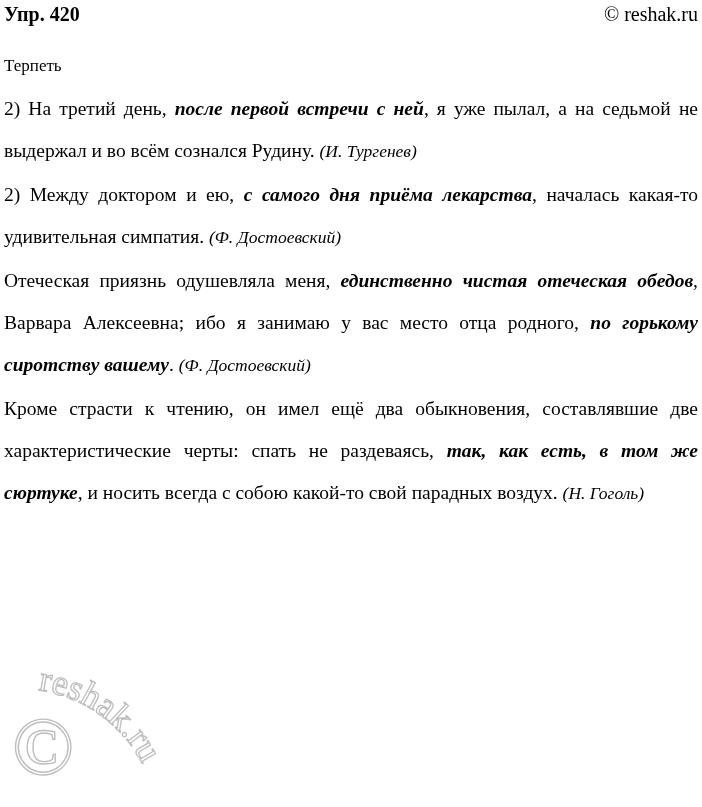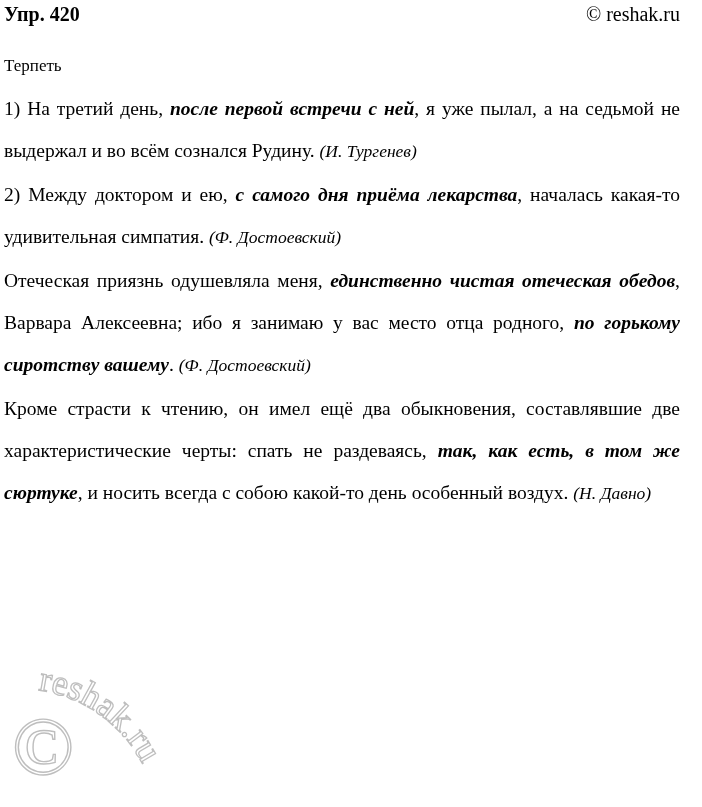--- a/index.html
+++ b/index.html
@@ -9,21 +9,21 @@
   }
   .page {
     position: relative;
     width: 702px;
     height: 807px;
     overflow: hidden;
     background: #ffffff;
     color: #000000;
     font-family: "Liberation Serif", serif;
     box-sizing: border-box;
-    padding: 2px 22px 0 4px;
+    padding: 2px 4px 0 4px;
   }
   .header-row {
     display: flex;
     justify-content: space-between;
     align-items: baseline;
     line-height: 24px;
   }
   .exercise-label {
     font-weight: bold;
     font-size: 20px;
@@ -68,24 +68,24 @@
 <div class="page">
 
   <div class="header-row">
     <span class="exercise-label">Упр. 420</span>
     <span class="copyright-label">© reshak.ru</span>
   </div>
 
   <div class="subtitle">Терпеть</div>
 
   <div class="paragraphs" id="paragraphs">
-      <p><span class="seg-normal">1) На третий день, </span><span class="seg-bold-italic">после первой встречи с ней</span><span class="seg-normal">, я уже пылал, а на седьмой не выдержал и во всём сознался Рудину. </span><span class="seg-attribution">(И. Тургенев)</span></p>
+      <p><span class="seg-normal">2) На третий день, </span><span class="seg-bold-italic">после первой встречи с ней</span><span class="seg-normal">, я уже пылал, а на седьмой не выдержал и во всём сознался Рудину. </span><span class="seg-attribution">(И. Тургенев)</span></p>
       <p><span class="seg-normal">2) Между доктором и ею, </span><span class="seg-bold-italic">с самого дня приёма лекарства</span><span class="seg-normal">, началась какая-то удивительная симпатия. </span><span class="seg-attribution">(Ф. Достоевский)</span></p>
       <p><span class="seg-normal">Отеческая приязнь одушевляла меня, </span><span class="seg-bold-italic">единственно чистая отеческая обедов</span><span class="seg-normal">, Варвара Алексеевна; ибо я занимаю у вас место отца родного, </span><span class="seg-bold-italic">по горькому сиротству вашему</span><span class="seg-normal">. </span><span class="seg-attribution">(Ф. Достоевский)</span></p>
-      <p><span class="seg-normal">Кроме страсти к чтению, он имел ещё два обыкновения, составлявшие две характеристические черты: спать не раздеваясь, </span><span class="seg-bold-italic">так, как есть, в том же сюртуке</span><span class="seg-normal">, и носить всегда с собою какой-то день особенный воздух. </span><span class="seg-attribution">(Н. Давно)</span></p>
+      <p><span class="seg-normal">Кроме страсти к чтению, он имел ещё два обыкновения, составлявшие две характеристические черты: спать не раздеваясь, </span><span class="seg-bold-italic">так, как есть, в том же сюртуке</span><span class="seg-normal">, и носить всегда с собою какой-то свой парадных воздух. </span><span class="seg-attribution">(Н. Гоголь)</span></p>
     </div>
 
   <svg class="watermark" viewBox="0 0 180 175" xmlns="http://www.w3.org/2000/svg">
     <defs>
       <path id="wm-arc" d="M 30 52 A 138 138 0 0 1 150 168" fill="none"></path>
     </defs>
     <g>
       <text id="wm-symbol" x="6" y="136" font-family="Liberation Serif, serif" font-size="82" fill="#ffffff" fill-opacity="0.55" stroke="#a9a9a9" stroke-width="1.4">©</text>
     </g>
     <g>

